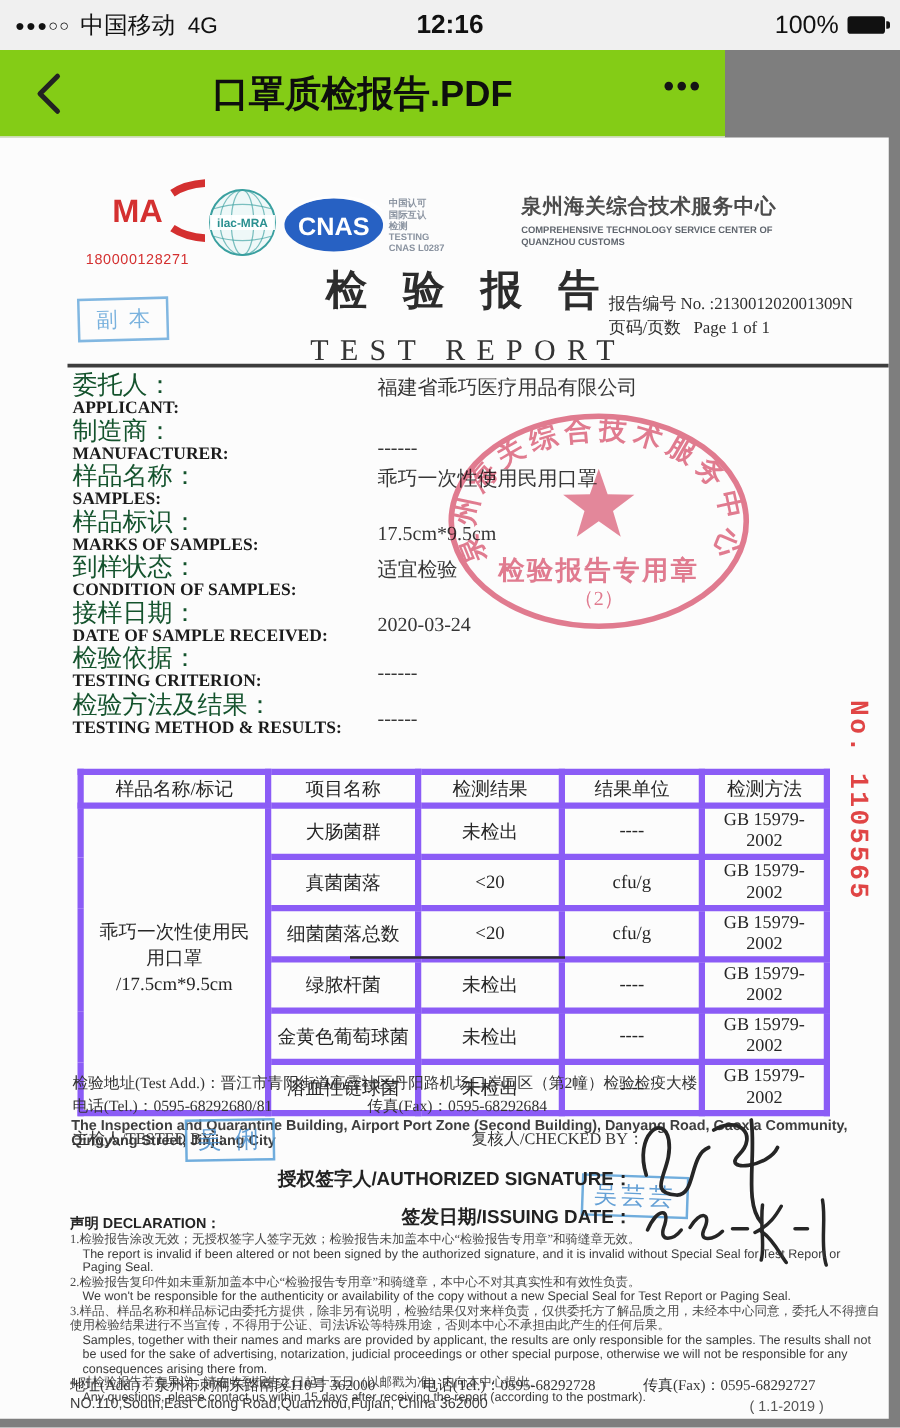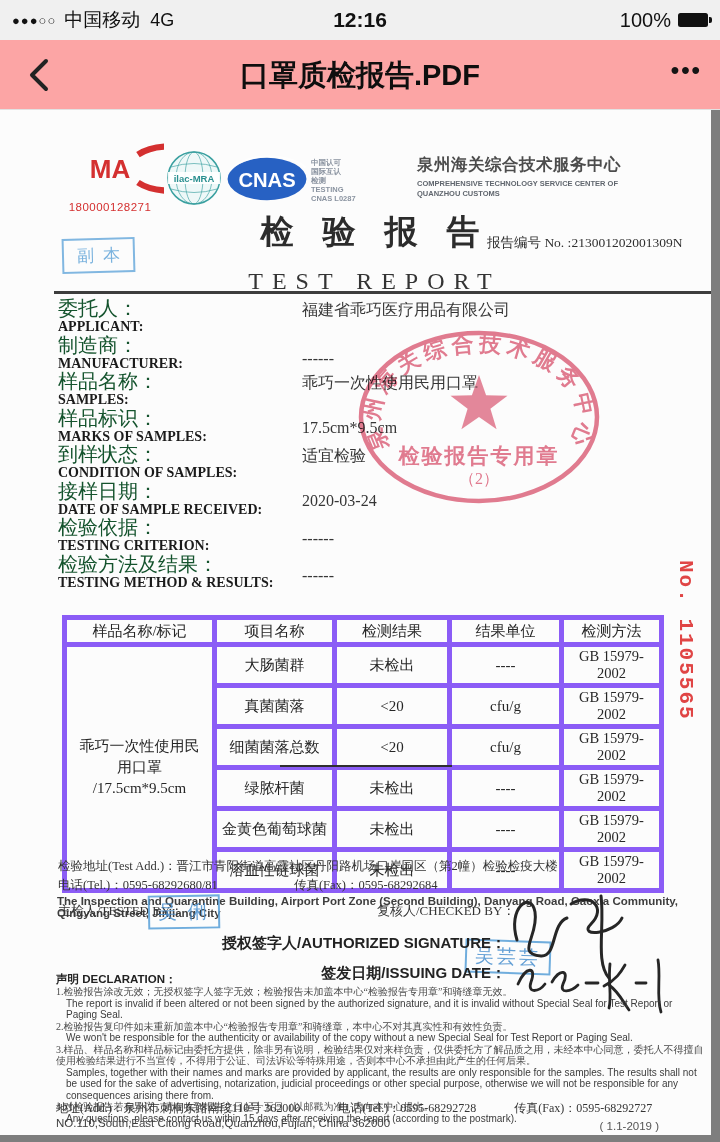--- a/index.html
+++ b/index.html
@@ -11,21 +11,21 @@
     display:flex; align-items:center; padding:0 12px; font-family:"Liberation Sans", sans-serif; color:#111; }
   .sb-left { display:flex; align-items:center; gap:8px; z-index:2; }
   .signal-dots { font-size:13px; letter-spacing:1px; }
   .carrier { font-size:19px; }
   .network { font-size:18px; margin-left:2px; }
   .sb-time { position:absolute; left:0; width:720px; text-align:center; font-size:21px; font-weight:bold; }
   .sb-right { margin-left:auto; display:flex; align-items:center; gap:7px; font-size:20px; z-index:2; }
   .battery { width:30px; height:14px; background:#111; border-radius:2.5px; position:relative; }
   .battery::after { content:""; position:absolute; right:-4px; top:4px; width:3px; height:6px; background:#111; border-radius:0 2px 2px 0; }
 
-  .nav-bar { position:absolute; top:40px; left:0; width:720px; height:70px; background:#fca5a5;
+  .nav-bar { position:absolute; top:40px; left:0; width:580px; height:70px; background:#84cc16;
     border-bottom:1px solid #e2e2e2; font-family:"Liberation Sans", sans-serif; }
   .back-btn { position:absolute; left:20px; top:15px; width:40px; height:40px; cursor:pointer; }
   .nav-title { position:absolute; left:80px; right:80px; top:16px; text-align:center; font-size:29px; font-weight:bold; color:#0e0e0e; }
   .more-btn { position:absolute; right:18px; top:16px; font-size:24px; font-weight:bold; letter-spacing:2px; color:#141414; cursor:pointer; }
 
   
   .page { position:absolute; top:110px; left:0; width:711px; height:1025px; background:#fcfcfc; overflow:hidden; color:#333; }
 
   .logos { position:absolute; top:32px; left:56px; display:flex; align-items:center; gap:1px; }
   .cma-number { font-family:"Liberation Sans", sans-serif; font-size:11.5px; color:#d43030; text-align:center; margin-top:1px; letter-spacing:.5px; }
@@ -159,20 +159,21 @@
 QUANZHOU CUSTOMS</div>
   </div>
 
   <div class="copy-stamp">副本</div>
   <div class="report-title">
     <div class="title-cn">检验报告</div>
     <div class="title-en">TEST REPORT</div>
   </div>
   <div class="report-meta">
     <div><span>报告编号 No. :</span><span>213001202001309N</span></div>
+    <div><span>页码/页数</span><span class="gap"></span><span>Page 1 of 1</span></div>
   </div>
   <div class="header-rule"></div>
 
   <div class="fields">
     <div class="field-row">
       <div class="f-labels">
           <div class="f-cn">委托人：</div>
           <div class="f-en">APPLICANT:</div>
         </div>
       <div class="f-value">福建省乖巧医疗用品有限公司</div>

